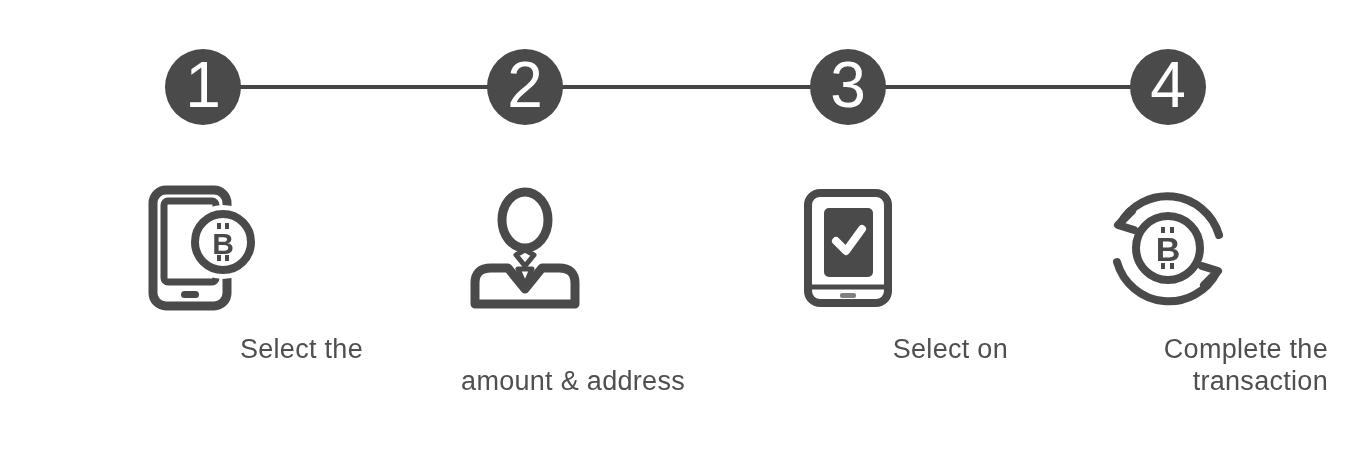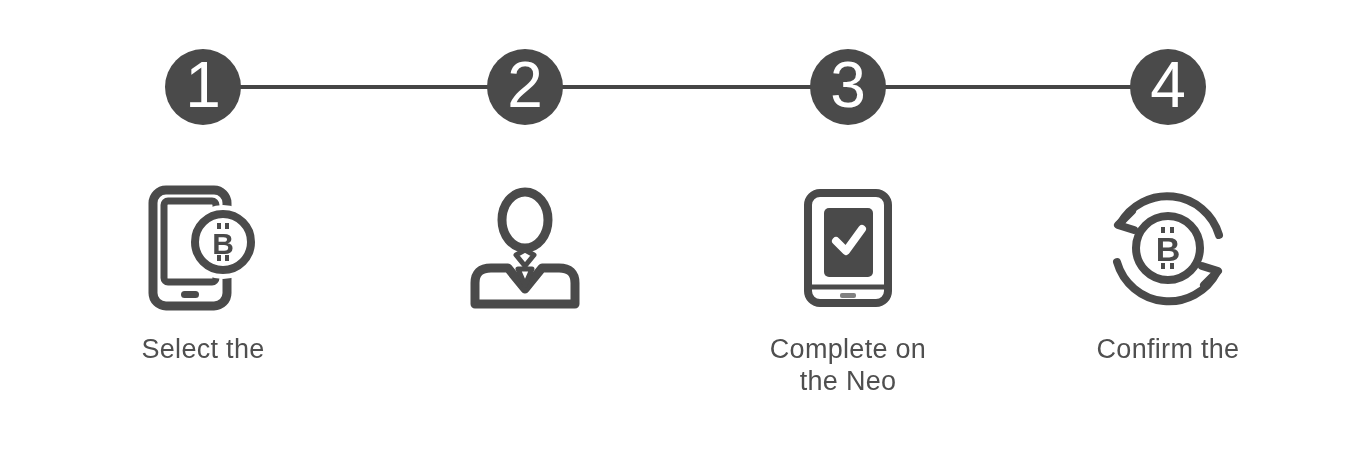--- a/index.html
+++ b/index.html
@@ -41,21 +41,21 @@
   .icon-wrap {
     position:absolute; top:183px; left:50%;
     transform:translateX(-50%);
     height:130px; display:flex;
     align-items:center; justify-content:center;
     color:var(--accent,#4a4a4a);
   }
   .label {
     position:absolute; top:333px; left:0;
     width:100%;
-    text-align:center;
+    text-align:right;
     color:var(--label-text,#4f4f4f);
     font-size:27px; line-height:32px;
     letter-spacing:0.3px;
   }
   svg { display:block; }
   svg text { font-family:"Liberation Sans", sans-serif; }
 </style>
 </head>
 <body>
 
@@ -86,51 +86,52 @@
     <div class="icon-wrap">
       <svg width="110" height="122" viewBox="0 0 110 122" fill="none">
         <ellipse cx="55" cy="33" rx="23" ry="28" stroke="currentColor" stroke-width="9"></ellipse>
         <path d="M5 117 V96 Q5 81 21 81 H38 L55 102 L72 81 H89 Q105 81 105 96 V117 Z" stroke="currentColor" stroke-width="9" stroke-linejoin="round"></path>
         <path d="M55 63 L64 68 L55 79 L46 68 Z" stroke="currentColor" stroke-width="5" stroke-linejoin="round"></path>
         <path d="M48 82 L62 82 L55 98 Z" stroke="currentColor" stroke-width="5" stroke-linejoin="round"></path>
       </svg>
     </div>
     <div class="label">
       <br>
+      <span>amount &amp; address</span>
     </div>
   </div>
 
   <div class="step step-3">
     <div class="circle">3</div>
     <div class="icon-wrap">
       <svg width="92" height="122" viewBox="0 0 92 122" fill="none">
         <rect x="6" y="6" width="80" height="110" rx="12" stroke="currentColor" stroke-width="8"></rect>
         <rect x="22" y="21" width="49" height="69" rx="5" fill="currentColor"></rect>
         <path d="M34 54 L44 64 L60 42" stroke="var(--background,#fff)" stroke-width="8" stroke-linecap="round" stroke-linejoin="round"></path>
         <path d="M6 100 H86" stroke="currentColor" stroke-width="5"></path>
         <rect x="38" y="106" width="16" height="5" rx="2" fill="var(--logo-mark,#808080)"></rect>
       </svg>
     </div>
     <div class="label">
-      <span>Complete on</span><br>
-      <span>the Neo</span>
+      <span>Select on</span><br>
     </div>
   </div>
 
   <div class="step step-4">
     <div class="circle">4</div>
     <div class="icon-wrap">
       <svg width="130" height="124" viewBox="0 0 130 124" fill="none">
         <circle cx="65" cy="62" r="32" stroke="currentColor" stroke-width="8"></circle>
         <text x="65" y="63" text-anchor="middle" dominant-baseline="central" font-size="34" font-weight="700" fill="currentColor">B</text>
         <path d="M60 41 v6 M69 41 v6 M60 77 v6 M69 77 v6" stroke="currentColor" stroke-width="4"></path>
         <path d="M116 49 A54 54 0 0 0 17 38" stroke="currentColor" stroke-width="8" stroke-linecap="round"></path>
         <path d="M29 25 L15 39 L31 44" stroke="currentColor" stroke-width="8" stroke-linecap="round" stroke-linejoin="round"></path>
         <path d="M14 76 A54 54 0 0 0 114 86" stroke="currentColor" stroke-width="8" stroke-linecap="round"></path>
         <path d="M101 99 L115 85 L99 80" stroke="currentColor" stroke-width="8" stroke-linecap="round" stroke-linejoin="round"></path>
       </svg>
     </div>
     <div class="label">
-      <span>Confirm the</span><br>
+      <span>Complete the</span><br>
+      <span>transaction</span>
     </div>
   </div>
 
 </div>
 
 </body></html>

